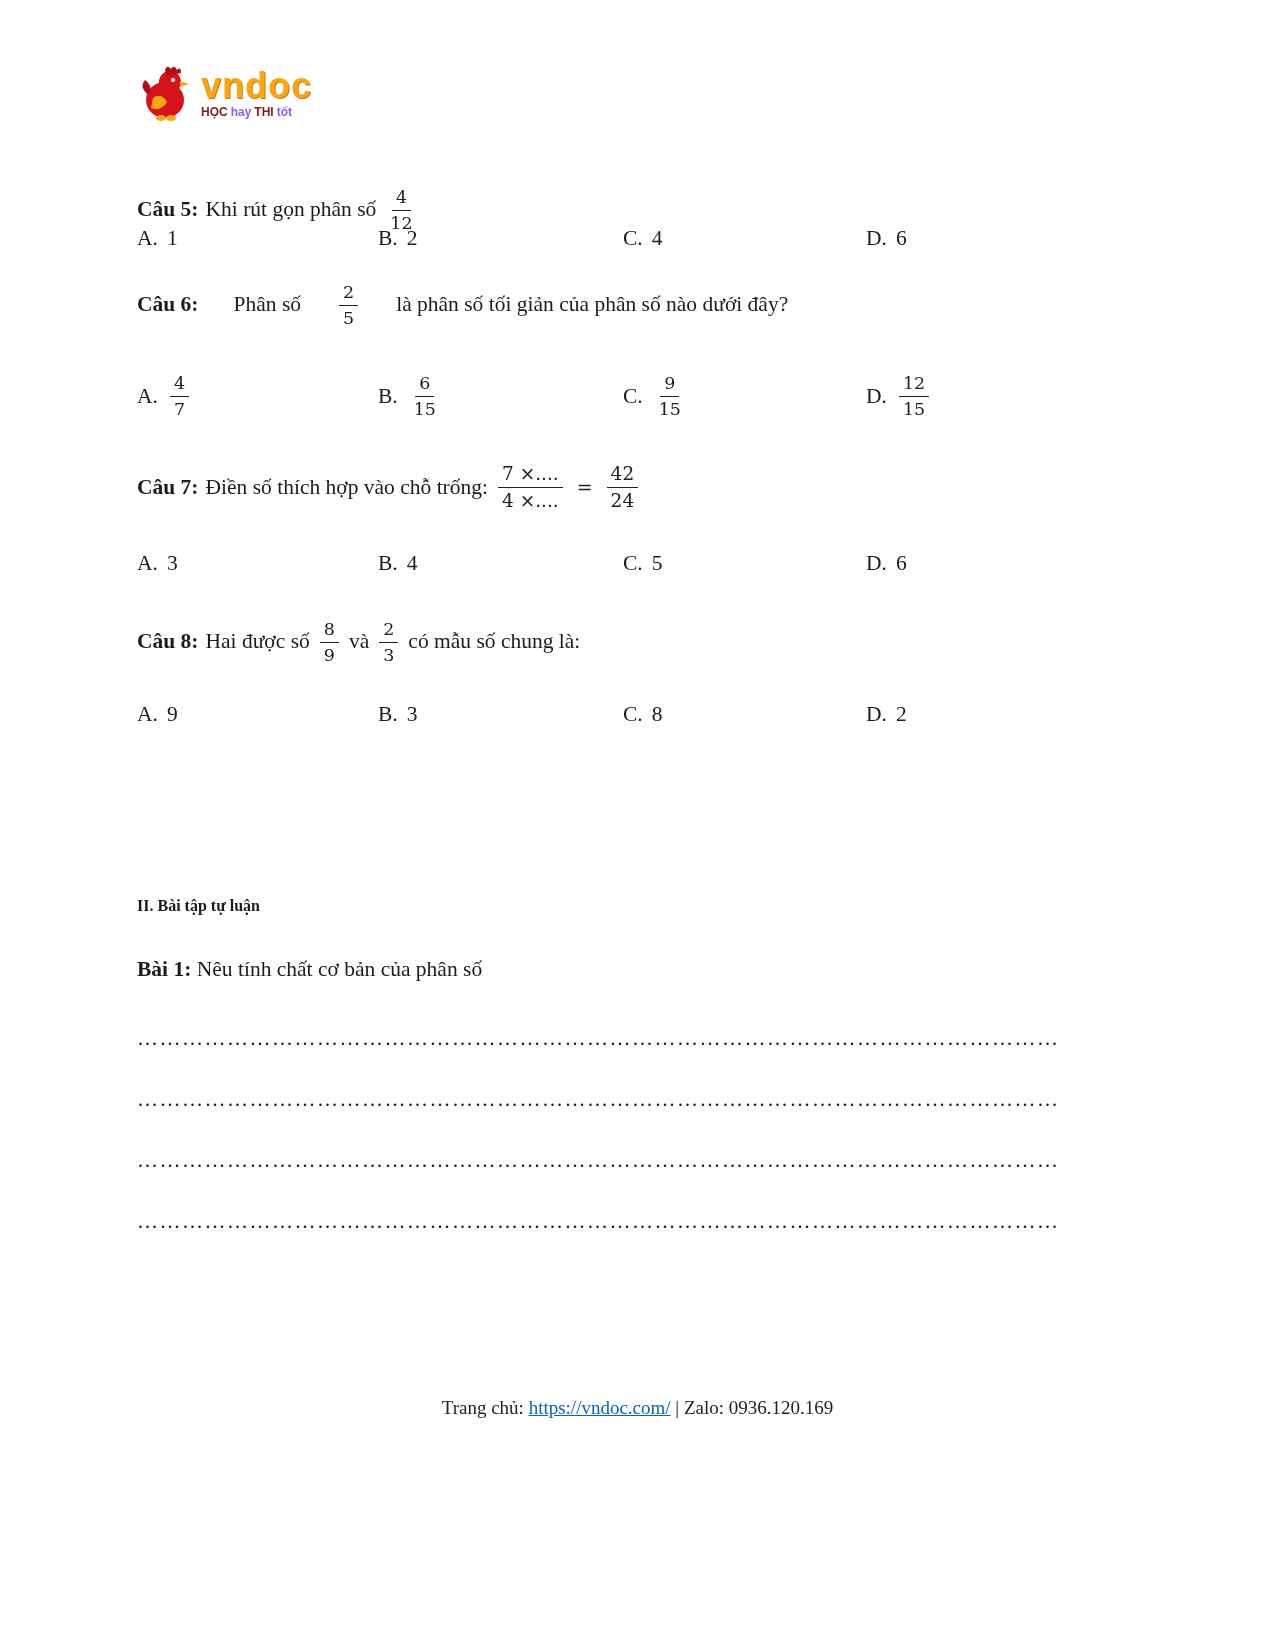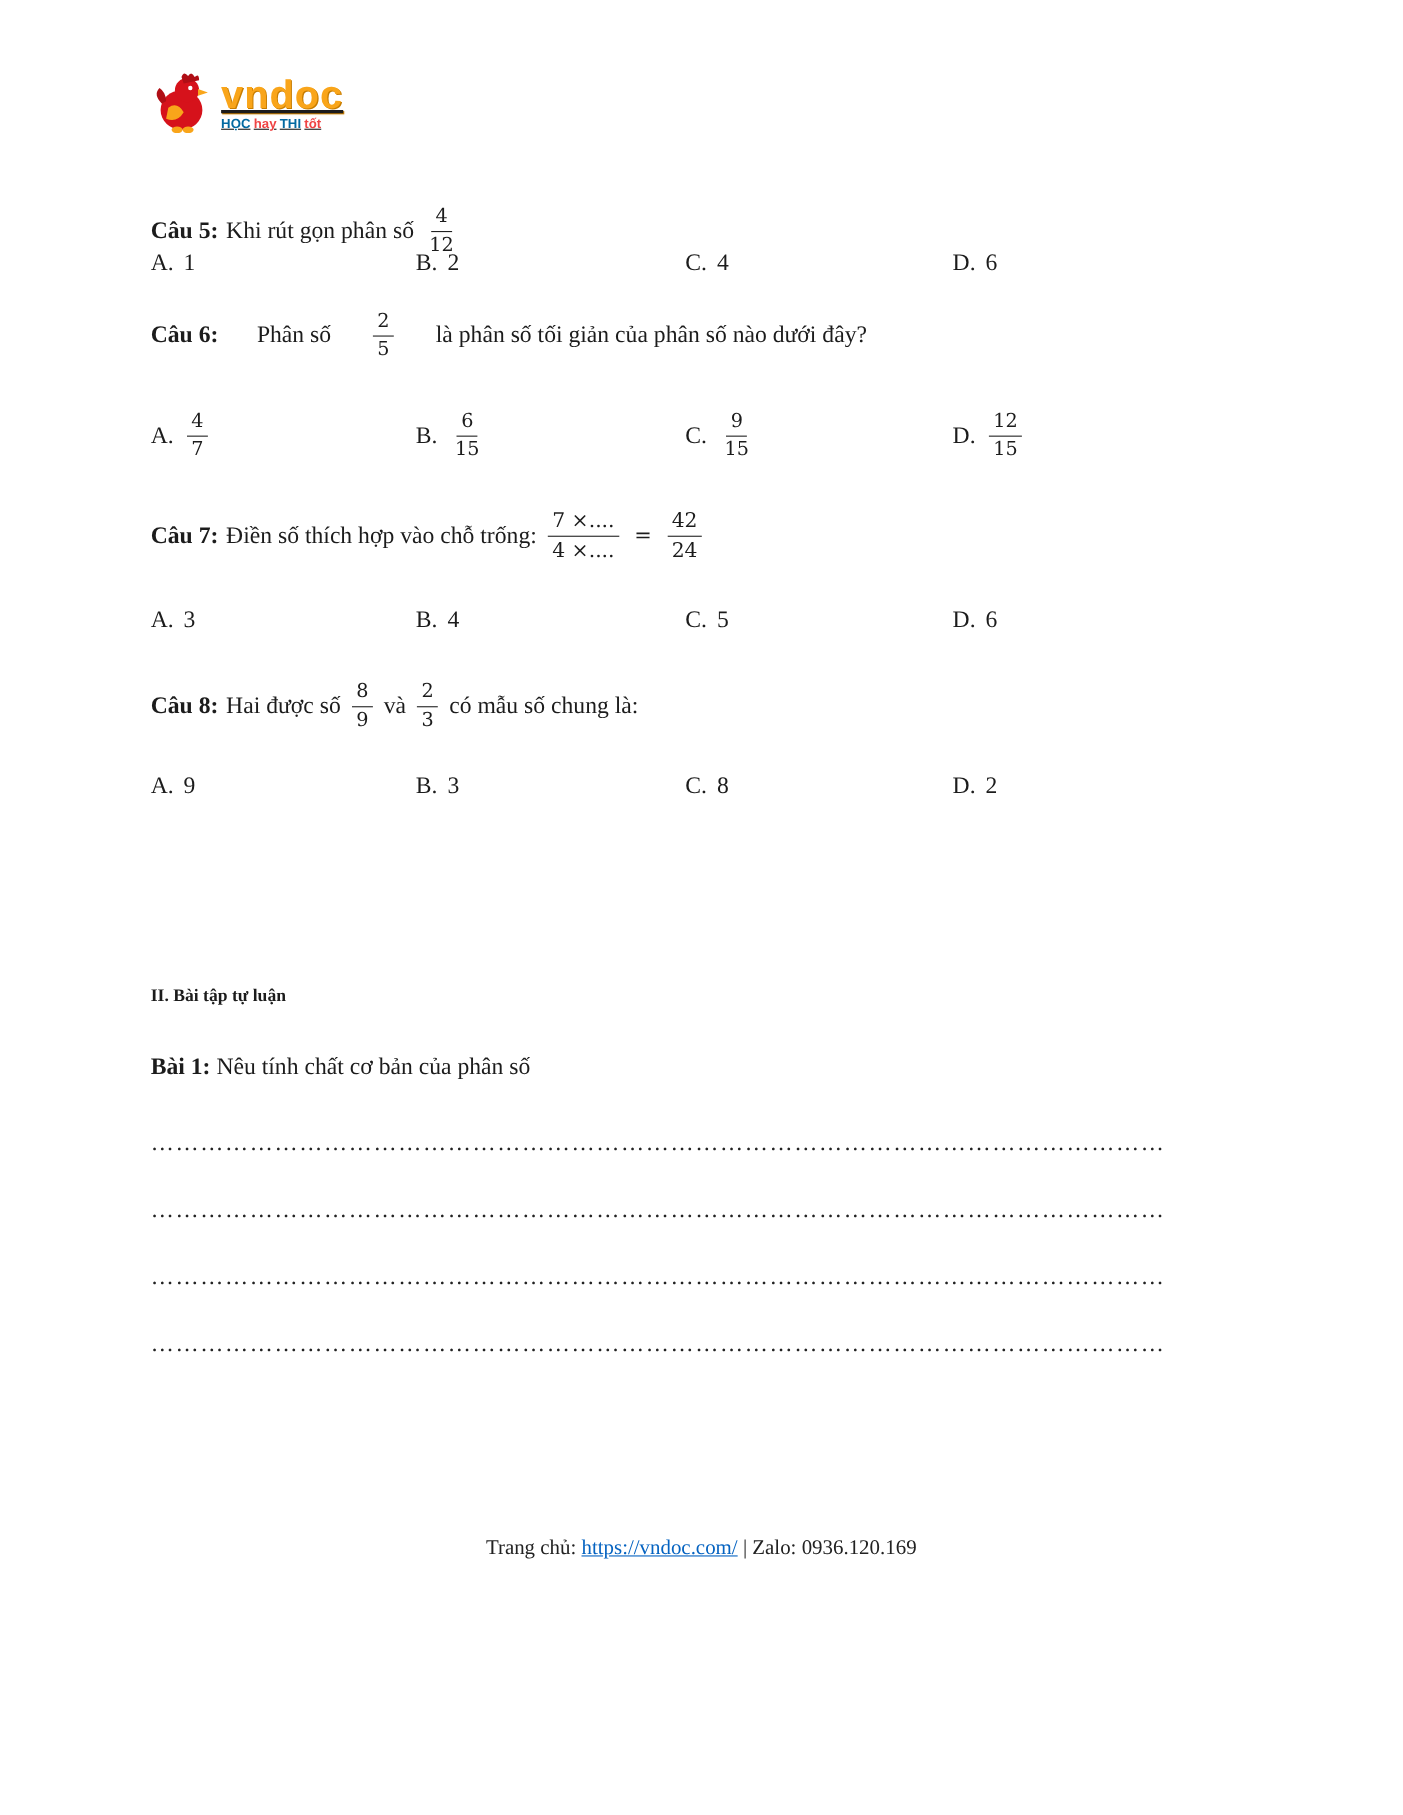--- a/index.html
+++ b/index.html
@@ -8,30 +8,30 @@
     position:relative;
     width:1275px; height:1650px;
     background:#ffffff;
     font-family:"Liberation Serif", serif;
     color:#1c1c1c;
     overflow:hidden;
   }
   .block { position:absolute; left:137px; width:921px; }
 
   
-  .logo { display:flex; align-items:center; gap:8px;text-decoration:underline; }
+  .logo { display:flex; align-items:center; gap:8px; }
   .logo-text { display:flex; flex-direction:column; line-height:1; }
   .brand {
     font-family:"Liberation Sans", sans-serif;
     font-weight:bold; font-size:36px; letter-spacing:1px;
     color:#F9A51A; text-shadow:1px 1px 0 #c87d00;
   }
   .tagline { font-family:"Liberation Sans", sans-serif; font-weight:bold; font-size:12px; margin-top:2px; display:flex; gap:3px; }
-  .t-red { color:#0369a1; }
-  .t-org { color:#ef4444; }
+  .t-red { color:#7f1d1d; }
+  .t-org { color:#8b5cf6; }
 
   
   .qline { display:flex; align-items:center; gap:7px; font-size:21.5px; line-height:1.3; flex-wrap:nowrap; }
   .qlabel { font-weight:bold; white-space:nowrap; }
   .qtext { white-space:nowrap; }
 
   
   .frac {
     display:inline-flex; flex-direction:column; align-items:center;
     font-family:"DejaVu Serif", serif; font-size:17.5px; line-height:1.3;

